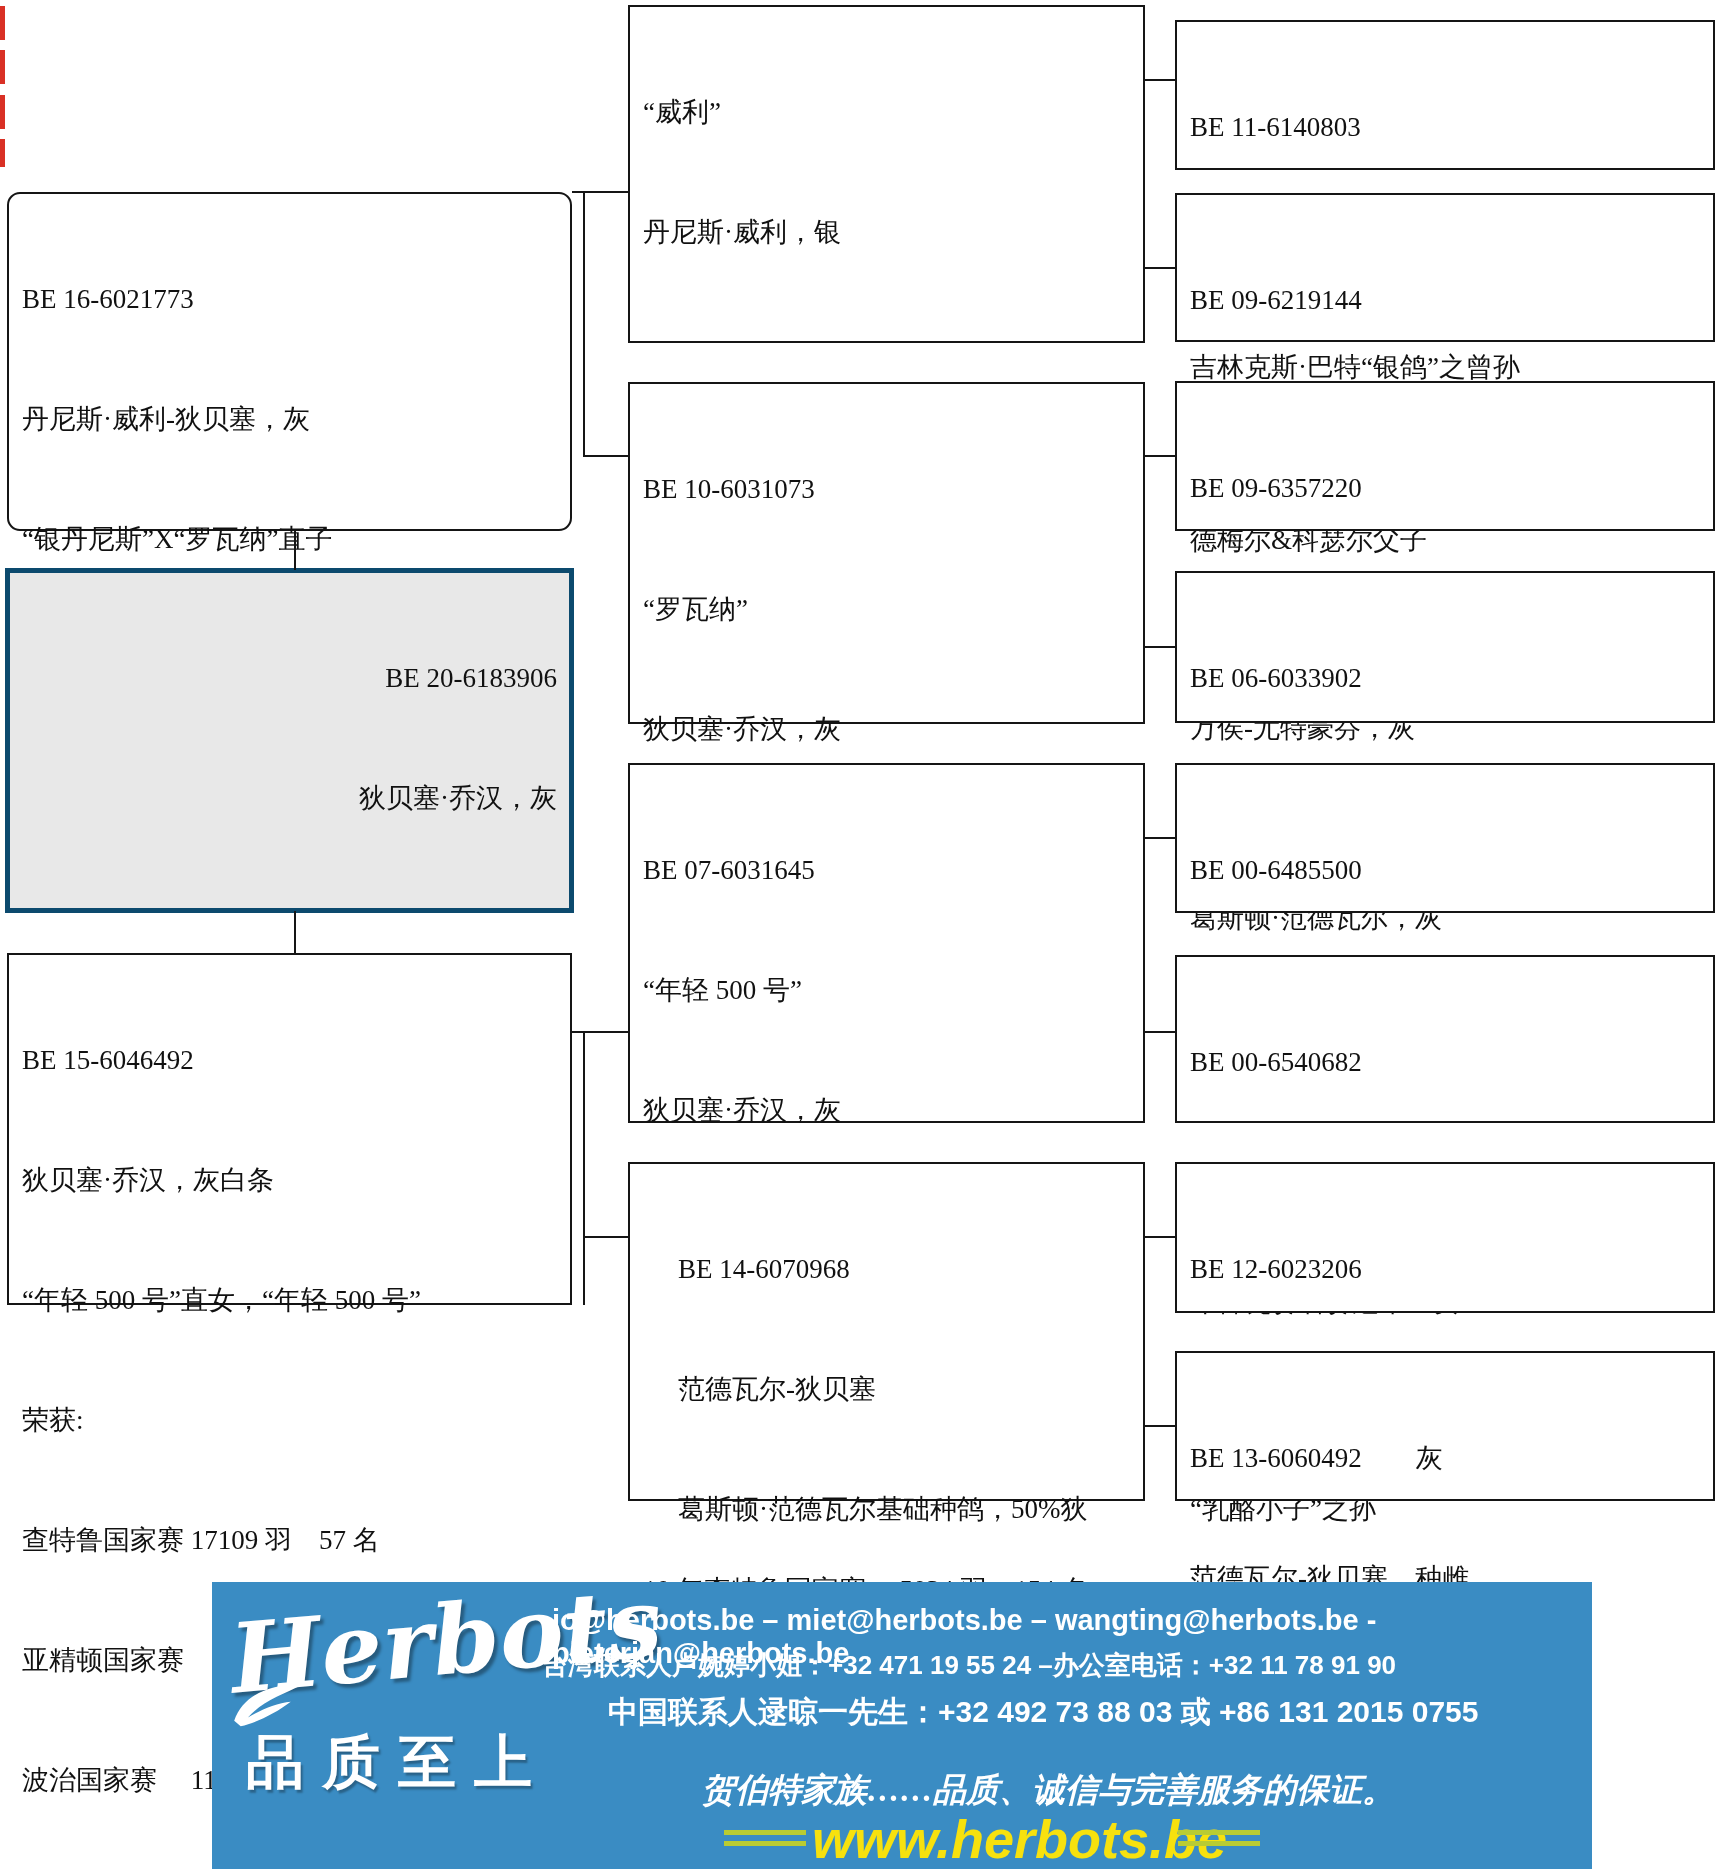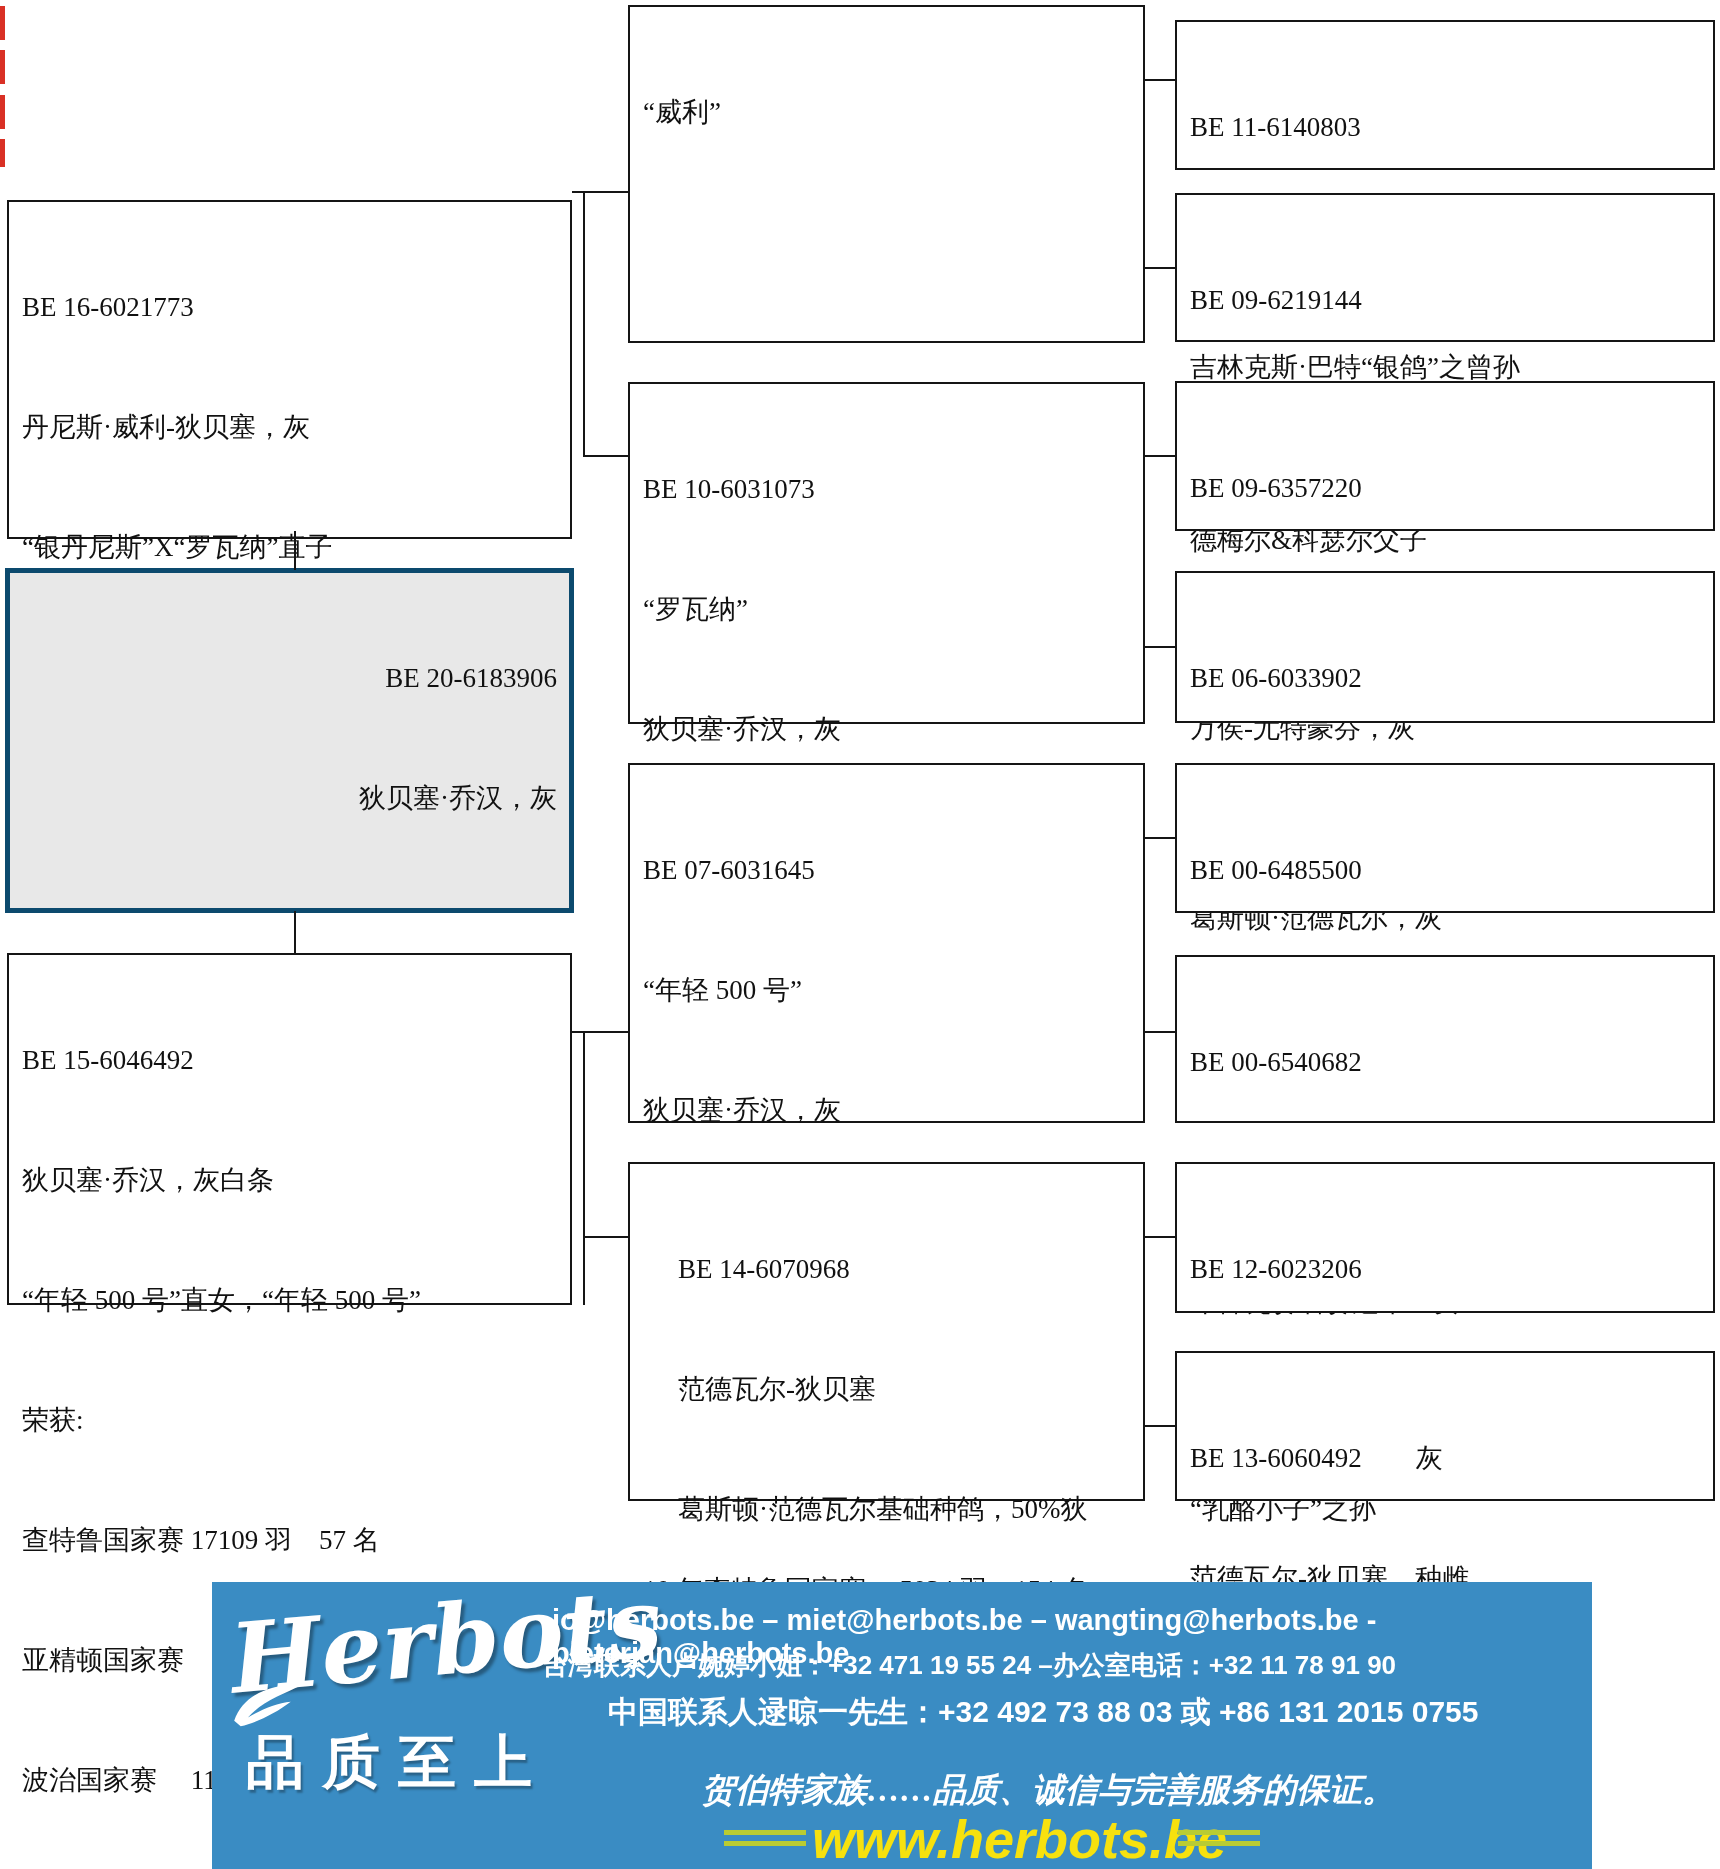--- a/index.html
+++ b/index.html
@@ -32,21 +32,21 @@
        border-top:5px solid #b9cc33;border-bottom:5px solid #b9cc33;box-sizing:border-box;}
 </style>
 </head>
 <body>
 
 <div class="redmark" style="top:6px;height:34px;"></div>
 <div class="redmark" style="top:50px;height:34px;"></div>
 <div class="redmark" style="top:95px;height:34px;"></div>
 <div class="redmark" style="top:139px;height:28px;"></div>
 
-<div class="pbox" style="left:7px;top:200px;width:565px;height:339px;">
+<div class="pbox" style="left:7px;top:192px;width:565px;height:339px;border-radius:13px;">
   <div class="bline">BE 16-6021773</div>
   <div class="bline">丹尼斯·威利-狄贝塞，灰</div>
   <div class="bline">“银丹尼斯”X“罗瓦纳”直子</div>
 </div>
 
 <div class="pbox hl" style="left:5px;top:568px;width:569px;height:345px;">
   <div class="bline">BE 20-6183906</div>
   <div class="bline">狄贝塞·乔汉，灰</div>
 </div>
 
@@ -56,20 +56,21 @@
   <div class="bline">“年轻 500 号”直女，“年轻 500 号”</div>
   <div class="bline">荣获:</div>
   <div class="bline">查特鲁国家赛 17109 羽　57 名</div>
   <div class="bline">亚精顿国家赛　5034 羽 155 名</div>
   <div class="bline">波治国家赛　 11756 羽　26 名</div>
   
 </div>
 
 <div class="pbox" style="left:628px;top:5px;width:517px;height:338px;">
   <div class="bline">“威利”</div>
+  <div class="bline">丹尼斯·威利，银</div>
 </div>
 
 <div class="pbox" style="left:628px;top:382px;width:517px;height:342px;">
   <div class="bline">BE 10-6031073</div>
   <div class="bline">“罗瓦纳”</div>
   <div class="bline">狄贝塞·乔汉，灰</div>
   <div class="bline">“乳酪小子女郎”直女</div>
   <div class="bline">子代“特别利蒙治”获得：</div>
   <div class="bline">利蒙治国家赛 17735 羽 5 名</div>
 </div>

